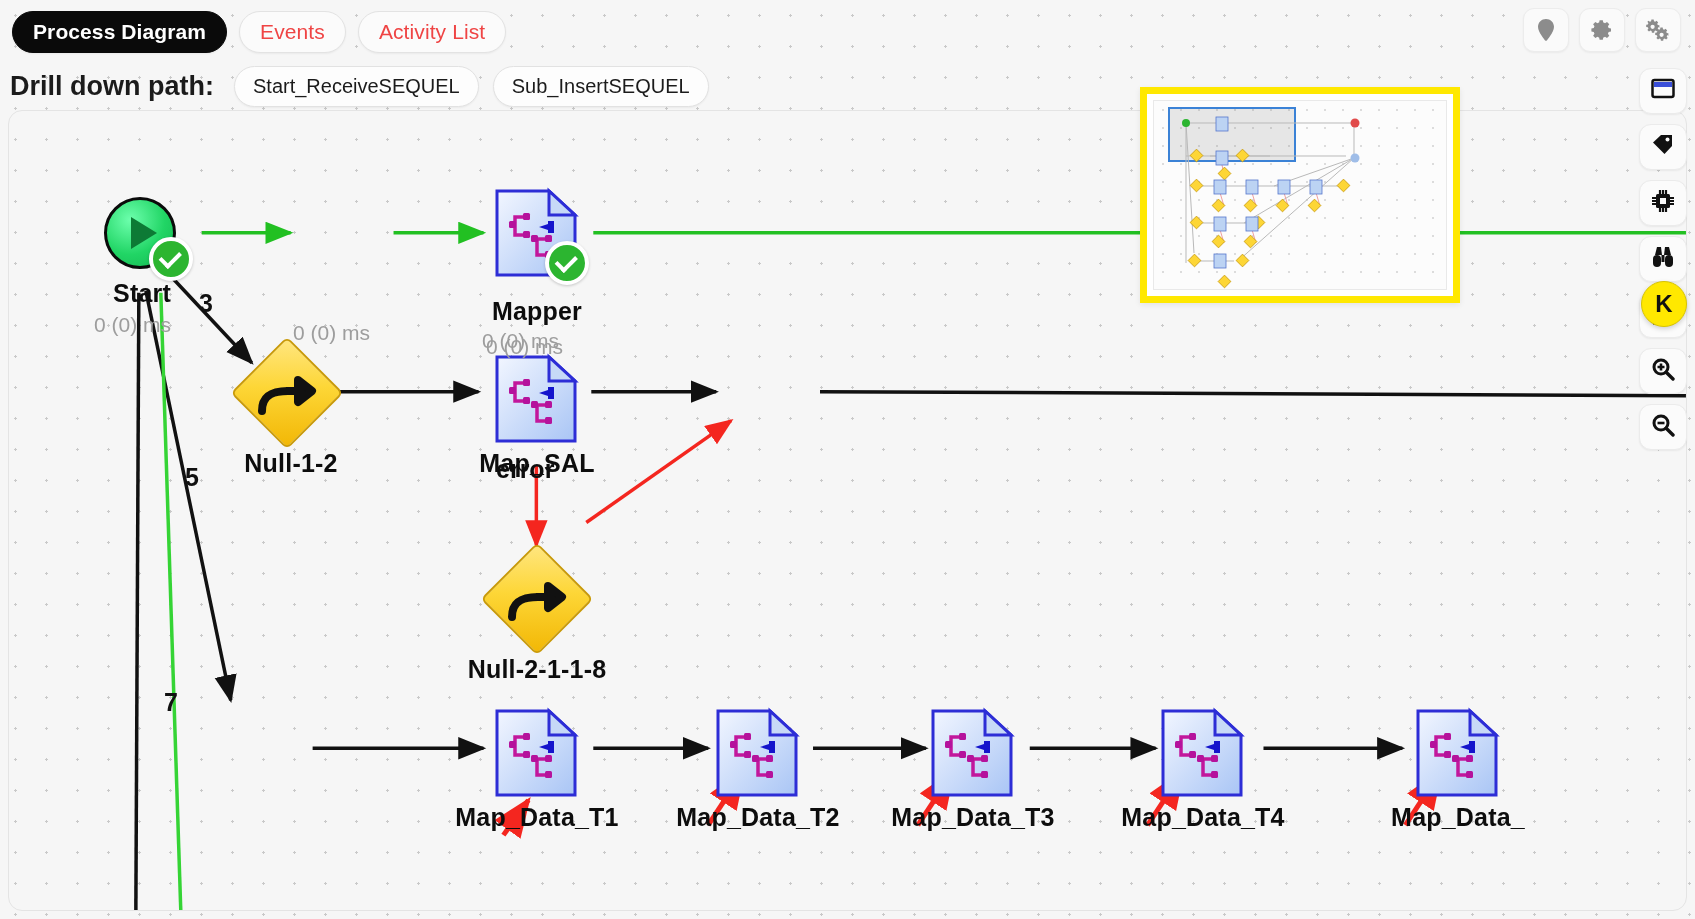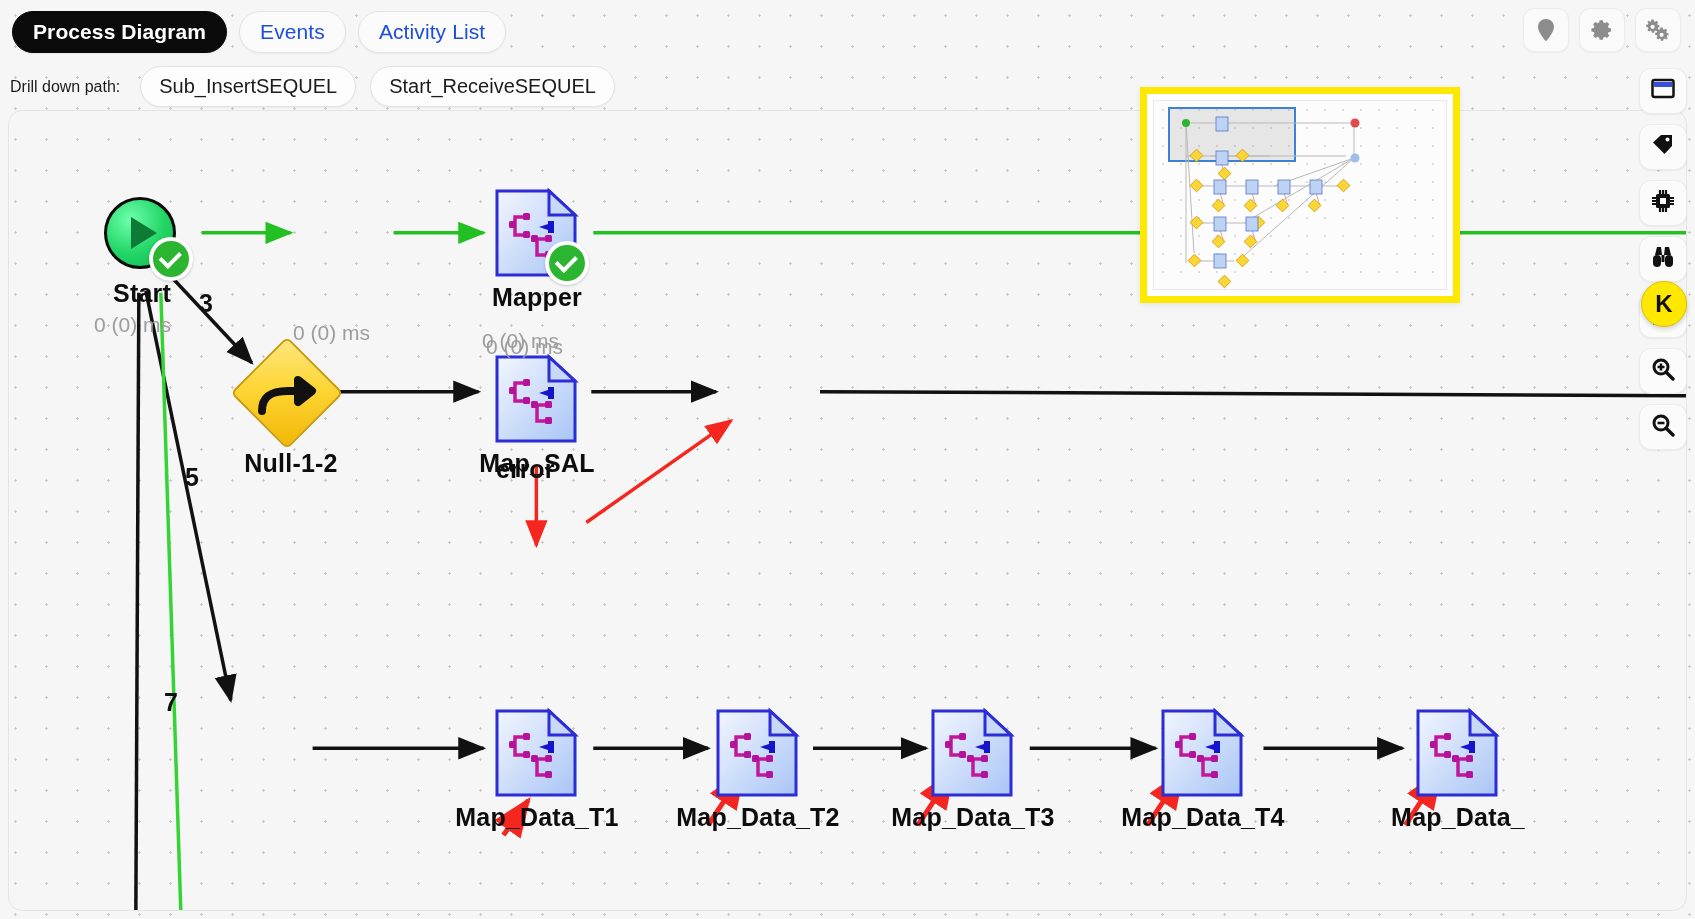--- a/index.html
+++ b/index.html
@@ -22,40 +22,40 @@
   #tabbar {
     position: absolute; left: 12px; top: 11px;
     display: flex; gap: 12px; align-items: center;
     z-index: 40;
   }
   .tab {
     height: 42px; padding: 0 20px;
     display: flex; align-items: center; justify-content: center;
     border-radius: 21px;
     font-size: 21px; letter-spacing: .1px;
-    background: #fbfbfb; color: #1d4ed8;
+    background: #fbfbfb; color: #ef4444;
     border: 1px solid #e3e3e3;
     box-shadow: 0 1px 2px rgba(0,0,0,.05);
     white-space: nowrap;
     cursor: pointer;
   }
   .tab.active {
     background: #0a0a0a; color: #ffffff; border-color: #0a0a0a;
     font-weight: 600;
     text-align: right;
   }
 
   
   #drillrow {
     position: absolute; left: 10px; top: 66px;
     display: flex; gap: 14px; align-items: center;
     z-index: 40;
   }
   #drilllabel {
-    font-size: 16px; font-weight: 400; color: #1b1b1b;
+    font-size: 27px; font-weight: 700; color: #1b1b1b;
     padding-right: 6px; white-space: nowrap;
   }
   .crumb {
     height: 41px; padding: 0 18px;
     display: flex; align-items: center;
     border-radius: 21px;
     font-size: 20px; color: #1b1b1b;
     background: #fdfdfd; border: 1px solid #e2e2e2;
     box-shadow: 0 1px 2px rgba(0,0,0,.05);
     white-space: nowrap; cursor: pointer;
@@ -197,22 +197,22 @@
 <div id="app">
 
   <div id="tabbar">
     <div class="tab active">Process Diagram</div>
     <div class="tab">Events</div>
     <div class="tab">Activity List</div>
   </div>
 
   <div id="drillrow">
     <div id="drilllabel">Drill down path:</div>
+    <div class="crumb">Start_ReceiveSEQUEL</div>
     <div class="crumb">Sub_InsertSEQUEL</div>
-    <div class="crumb">Start_ReceiveSEQUEL</div>
   </div>
 
   <div id="topright">
     <div class="iconbtn">
       <span>
         <svg width="20" height="24" viewBox="0 0 20 24">
             <path d="M10 1C5.6 1 2 4.4 2 8.7c0 5.4 7 13.6 7.3 13.9.4.4 1 .4 1.4 0C11 22.3 18 14.1 18 8.7 18 4.4 14.4 1 10 1z" fill="#8c8c8c"></path>
           </svg>
       </span>
     </div>
@@ -322,21 +322,21 @@
             <rect x="30" y="44" width="7" height="7" rx="1.5"></rect>
             <rect x="38" y="48" width="7" height="7" rx="1.5"></rect>
             <rect x="52" y="48" width="7" height="7" rx="1.5"></rect>
             <rect x="52" y="64" width="7" height="7" rx="1.5"></rect>
           </g>
           <path d="M46 40l12-4v8z" fill="#1414cc"></path>
             <rect x="55" y="34" width="6" height="12" fill="#1414cc"></rect>
         </svg>
       </span>
       <div class="badge-ok" style="left:52px;top:54px"></div>
-      <div class="lbl" style="top:96px;left:44px">Mapper</div>
+      <div class="lbl" style="top:110px;left:44px">Mapper</div>
       <div class="ms" style="top:142px;left:-11px">0 (0) ms</div>
     </div>
 
     <div class="node" style="left:222px;top:226px">
       <div class="diamond-wrap">
         <div class="diamond"></div>
         <svg class="diamond-arrow" width="66" height="52" viewBox="0 0 66 52">
           <path d="M8 44c0-18 14-20 26-20" stroke="#111" stroke-width="8" fill="none" stroke-linecap="round"></path>
           <path d="M32 24h18M44 13l14 11-14 11z" stroke="#111" stroke-width="8" fill="#111" stroke-linejoin="round"></path>
         </svg>
@@ -370,20 +370,30 @@
             </g>
           <path d="M46 40l12-4v8z" fill="#1414cc"></path>
             <rect x="55" y="34" width="6" height="12" fill="#1414cc"></rect>
         </svg>
       </span>
       <div class="lbl" style="top:96px;left:44px">Map_SAL</div>
       <div class="ms" style="top:-18px;left:-7px">0 (0) ms</div>
     </div>
 
 
+    <div class="node" style="left:472px;top:432px">
+      <div class="diamond-wrap">
+        <div class="diamond"></div>
+        <svg class="diamond-arrow" width="66" height="52" viewBox="0 0 66 52">
+          <path d="M8 44c0-18 14-20 26-20" stroke="#111" stroke-width="8" fill="none" stroke-linecap="round"></path>
+          <path d="M32 24h18M44 13l14 11-14 11z" stroke="#111" stroke-width="8" fill="#111" stroke-linejoin="round"></path>
+        </svg>
+      </div>
+      <div class="lbl" style="top:112px;left:56px">Null-2-1-1-8</div>
+    </div>
 
 
     <div class="node" style="left:484px;top:596px;width:88px;height:92px">
       <span>
         <svg width="88" height="92" viewBox="0 0 88 92">
           <defs>
               <linearGradient id="mg3" x1="0" y1="0" x2="1" y2="1">
                 <stop offset="0" stop-color="#f2f6ff"></stop>
                 <stop offset="1" stop-color="#a9c5f5"></stop>
               </linearGradient>

